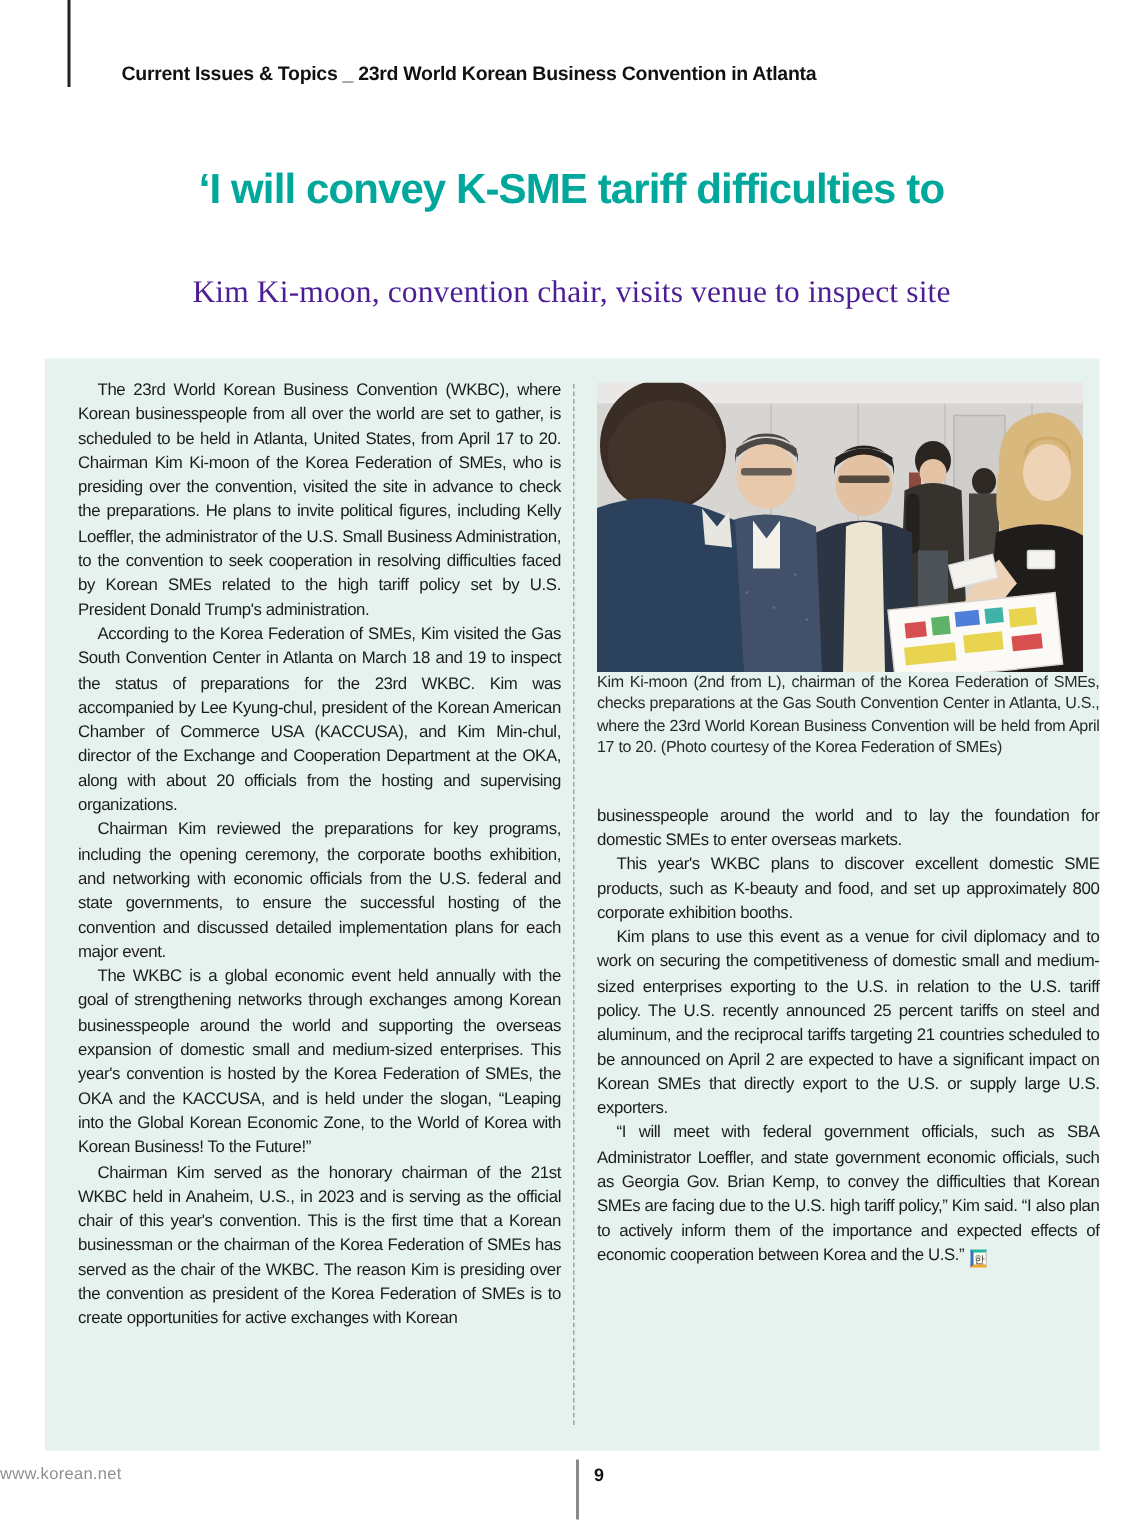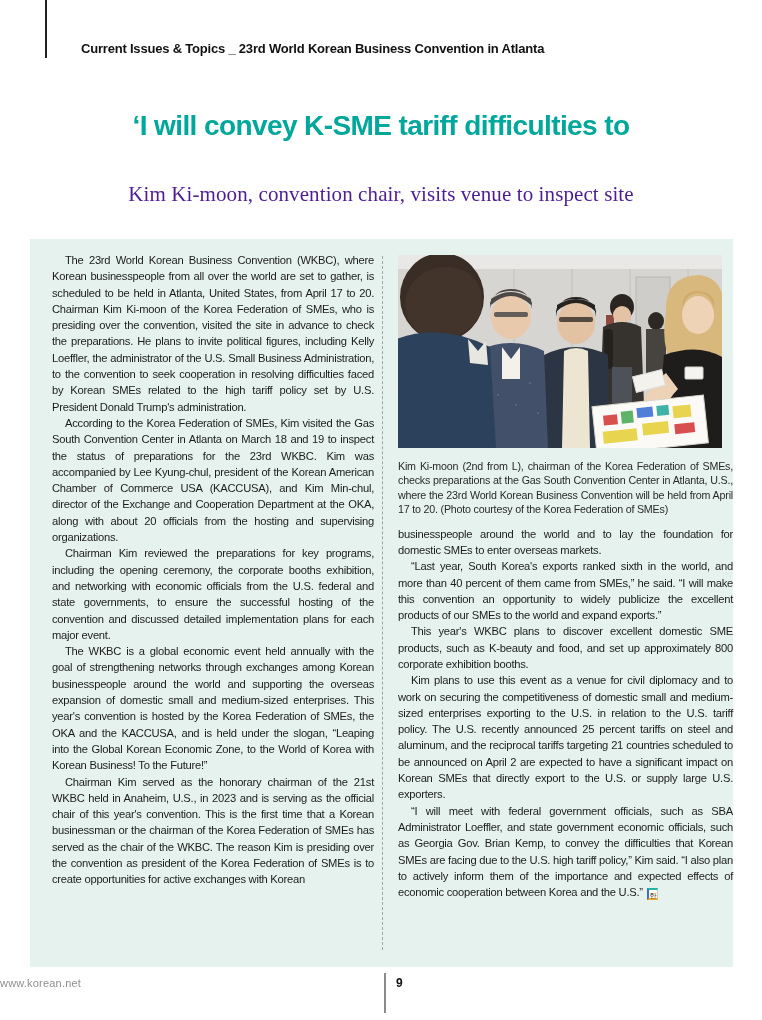--- a/index.html
+++ b/index.html
@@ -67,27 +67,27 @@
   }
   .body-par.no-indent { text-indent: 0; }
 
   
   .photo-wrap {
     width: 324px; height: 193px;
     overflow: hidden;
     line-height: 0;
   }
   .photo-caption {
-    margin-top: 11px;
+    margin-top: 0;
     font-size: 10.7px; line-height: 14.4px;
     letter-spacing: -0.2px;
     text-align: justify;
     color: #2a2a2a;
   }
-  .right-body { margin-top: 9px; }
+  .right-body { margin-top: 30px; }
   .right-body .body-par { }
 
   .endmark {
     display: inline-block;
     width: 11px; height: 12px;
     margin-left: 4px;
     vertical-align: -2px;
     font-size: 7px; line-height: 11px; text-align: center;
     color: #333; background: #fffbe8;
     border-top: 2px solid #21b6a8;
@@ -229,21 +229,20 @@
         </g>
       </g>
 
       <rect x="236" y="118" width="30" height="16" fill="#f4f2ec" stroke="#ddd" transform="rotate(-14 251 126)"></rect>
     </svg>
   </div>
   <p class="photo-caption">Kim Ki-moon (2nd from L), chairman of the Korea Federation of SMEs, checks preparations at the Gas South Convention Center in Atlanta, U.S., where the 23rd World Korean Business Convention will be held from April 17 to 20. (Photo courtesy of the Korea Federation of SMEs)</p>
 
   <div class="right-body">
     <p class="body-par no-indent">businesspeople around the world and to lay the foundation for domestic SMEs to enter overseas markets.</p>
-    <p class="body-par">“Last year, South Korea's exports ranked sixth in the world, and more than 40 percent of them came from SMEs,” he said. “I will make this convention an opportunity to widely publicize the excellent products of our SMEs to the world and expand exports.”</p>
     <p class="body-par">This year's WKBC plans to discover excellent domestic SME products, such as K-beauty and food, and set up approximately 800 corporate exhibition booths.</p>
     <p class="body-par">Kim plans to use this event as a venue for civil diplomacy and to work on securing the competitiveness of domestic small and medium-sized enterprises exporting to the U.S. in relation to the U.S. tariff policy. The U.S. recently announced 25 percent tariffs on steel and aluminum, and the reciprocal tariffs targeting 21 countries scheduled to be announced on April 2 are expected to have a significant impact on Korean SMEs that directly export to the U.S. or supply large U.S. exporters.</p>
     <p class="body-par"><span>“I will meet with federal government officials, such as SBA Administrator Loeffler, and state government economic officials, such as Georgia Gov. Brian Kemp, to convey the difficulties that Korean SMEs are facing due to the U.S. high tariff policy,” Kim said. “I also plan to actively inform them of the importance and expected effects of economic cooperation between Korea and the U.S.”</span><span class="endmark">한</span></p>
   </div>
 </div>
 
 <div class="footer-site">www.korean.net</div>
 <div class="footer-divider"></div>
 <div class="footer-page">9</div>
 

